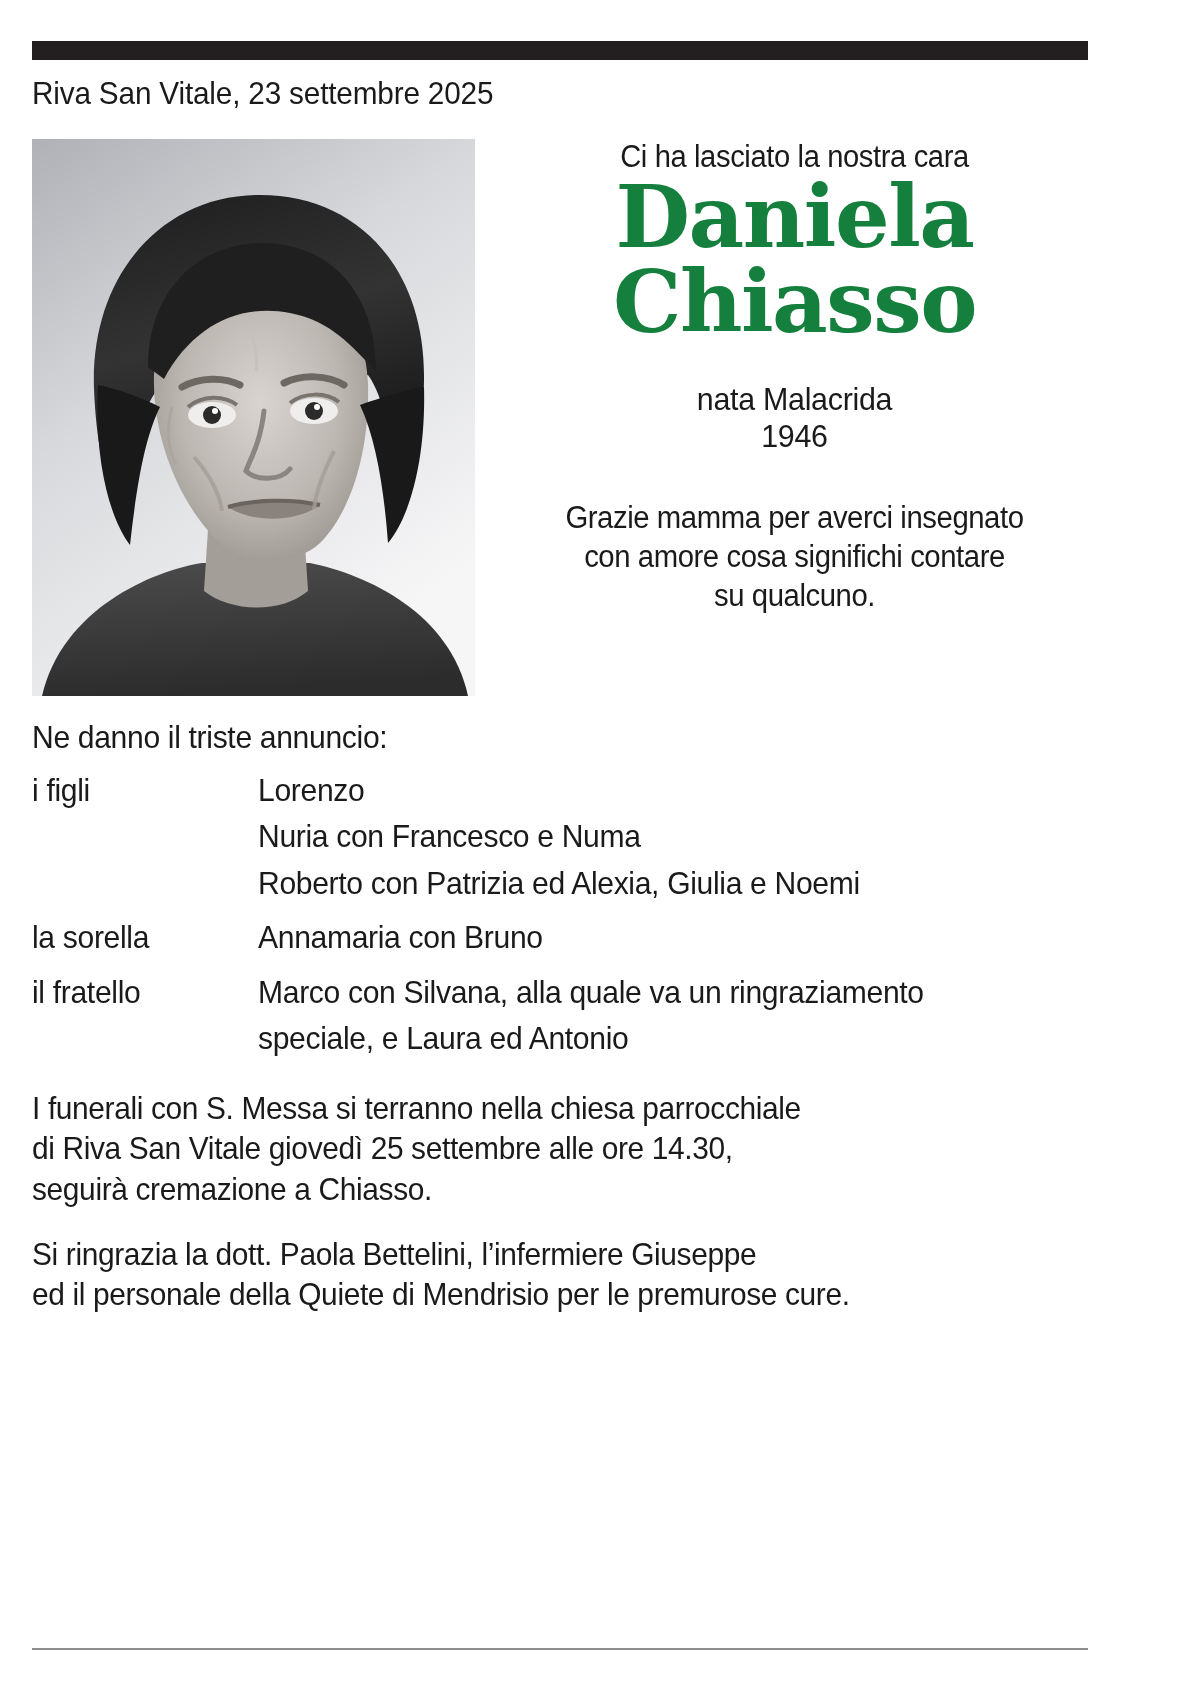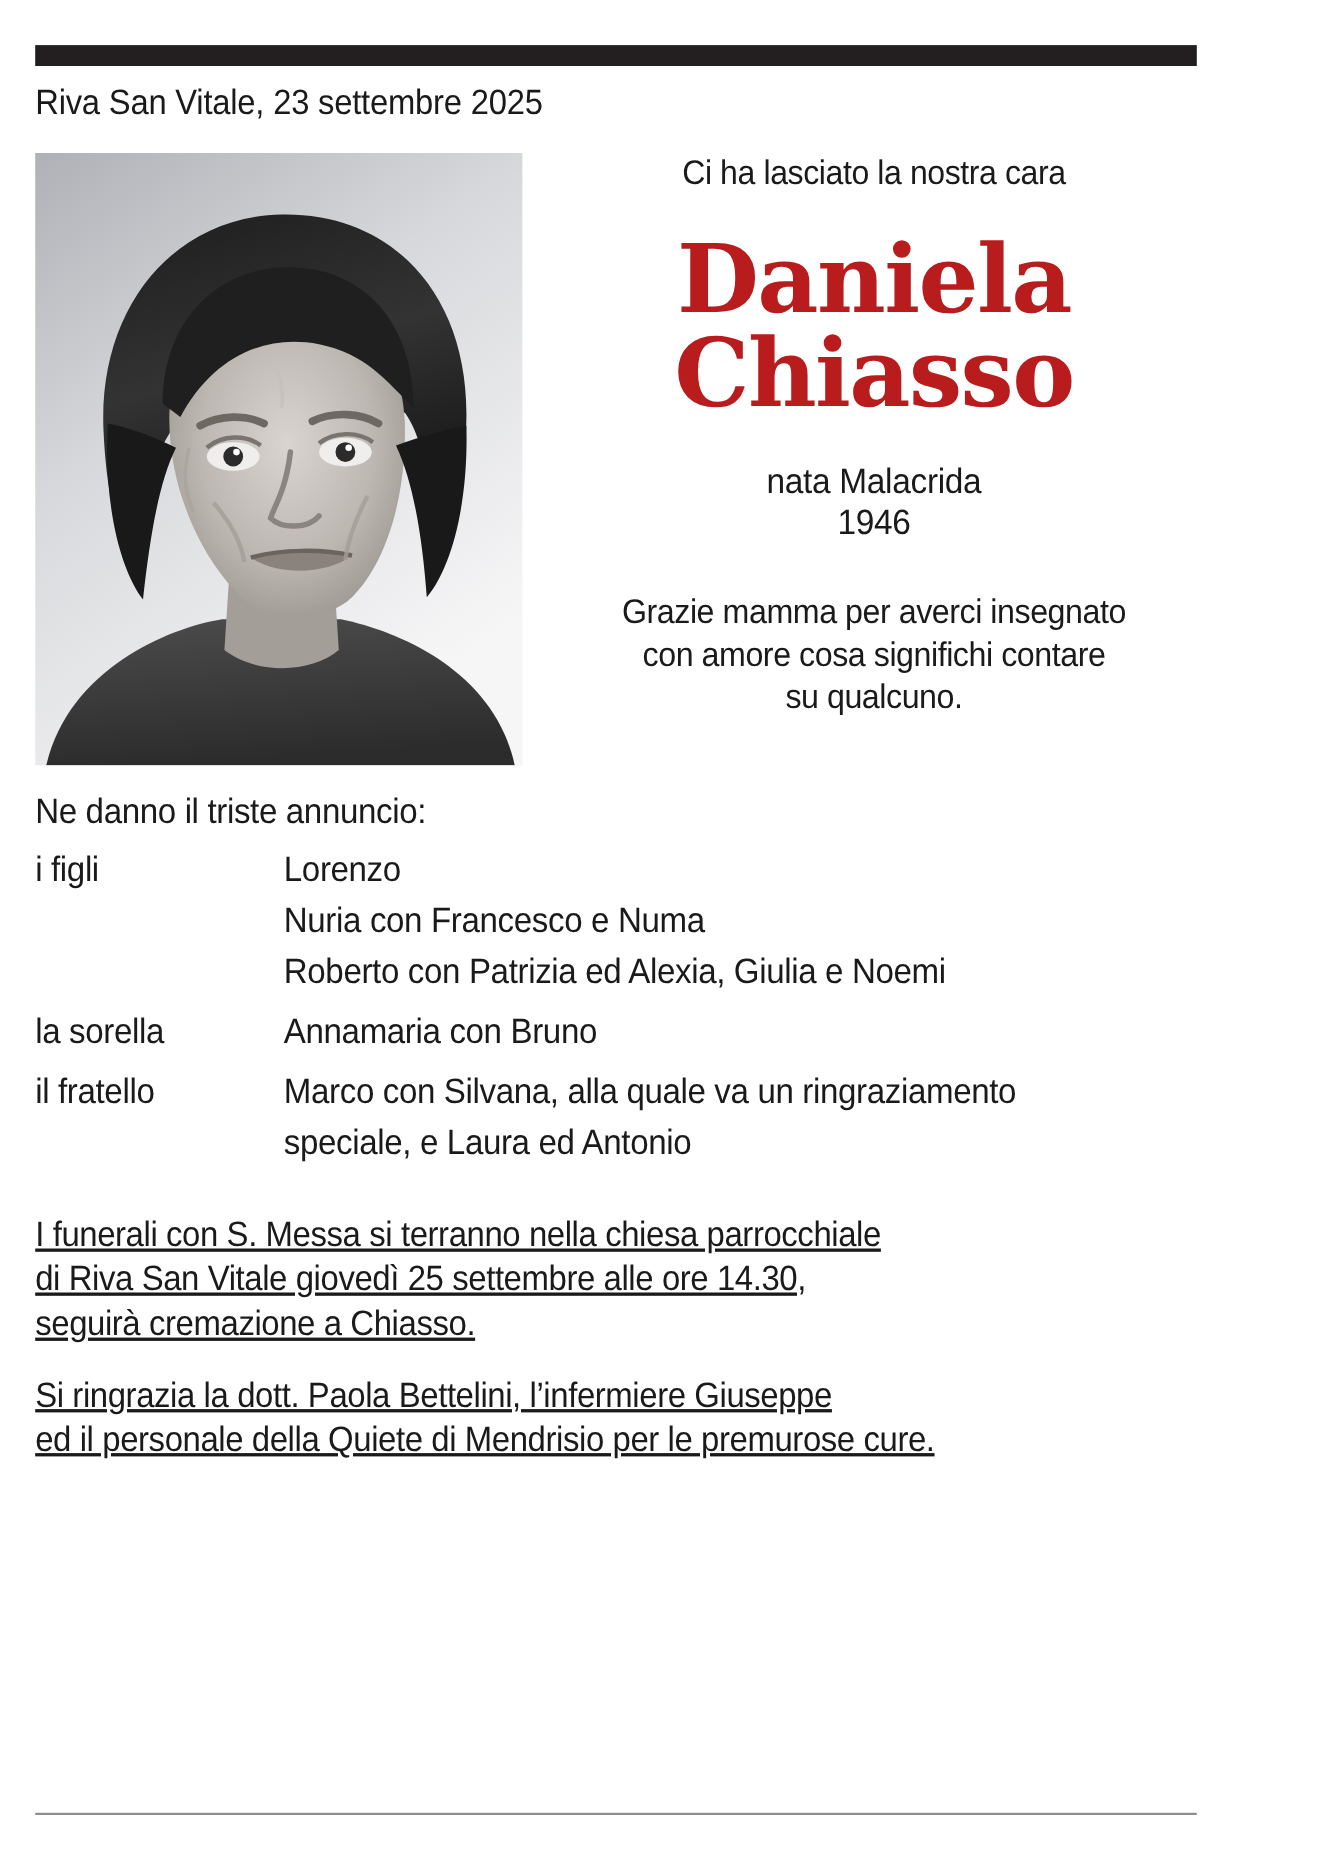--- a/index.html
+++ b/index.html
@@ -87,22 +87,21 @@
     letter-spacing: -0.4px;
     transform: scaleX(0.94);
     white-space: nowrap;
   }
   .bigname {
     font-family: "DejaVu Serif", "Liberation Serif", serif;
     font-weight: 700;
     font-size: 86px;
     line-height: 0.99;
     letter-spacing: -1.5px;
-    margin-top: 38px;
-    color: #b91c1c;
+    color: #15803d;
   }
   .bigname .ln { display: block; }
   .maiden {
     font-size: 32px;
     line-height: 1.22;
     margin-top: 36px;
     letter-spacing: -0.3px;
     transform: scaleX(0.95);
   }
   .birthyear {
@@ -155,22 +154,21 @@
   .fam-names .ln {
     display: block;
     transform: scaleX(0.94);
     transform-origin: left center;
     white-space: nowrap;
   }
   .fam-names .ln + .ln { margin-top: 12px; }
 
   
   .details {
-    margin-top: 46px;
-    text-decoration: underline;
+    margin-top: 32px;
   }
   .para {
     font-size: 32px;
     line-height: 1.26;
     letter-spacing: -0.4px;
     margin-bottom: 25px;
   }
   .para:last-child { margin-bottom: 0; }
   .para .ln {
     display: block;

